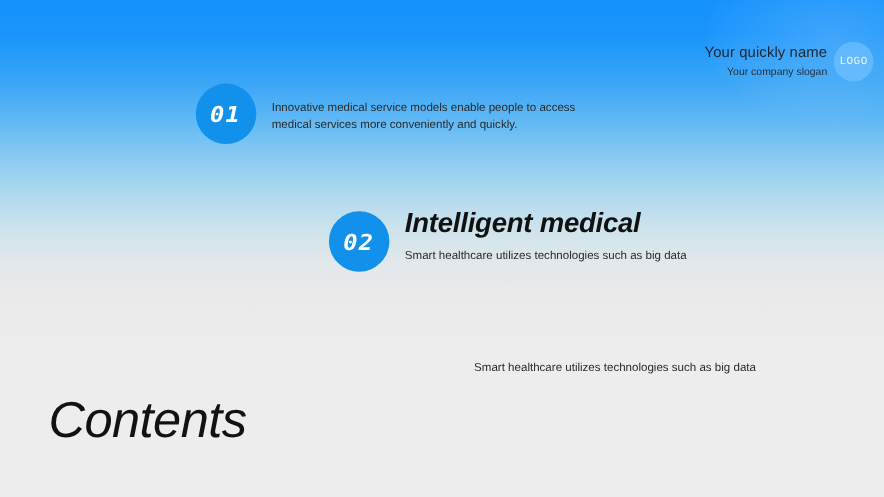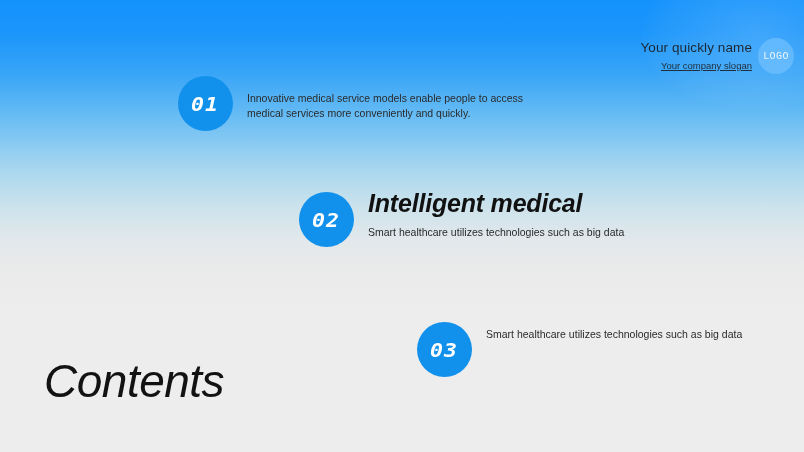--- a/index.html
+++ b/index.html
@@ -59,21 +59,20 @@
     font-size: 13.5px;
     color: #1d2733;
     letter-spacing: 0.1px;
     white-space: nowrap;
   }
   #company-slogan {
     font-size: 9.5px;
     color: #20303f;
     margin-top: 3px;
     white-space: nowrap;
-    text-decoration: underline;
   }
   #logo-badge {
     width: 36px;
     height: 36px;
     border-radius: 50%;
     background: rgba(120, 195, 255, 0.62);
     display: flex;
     align-items: center;
     justify-content: center;
     flex: 0 0 auto;
@@ -190,21 +189,18 @@
     <div class="num-badge">
       <span class="num-text">02</span>
     </div>
     <div class="item-text">
       <div class="item-heading">Intelligent medical</div>
       <div class="item-desc">Smart healthcare utilizes technologies such as big data</div>
     </div>
   </div>
 
   <div class="item" id="item-3">
-    <div class="num-badge">
-      <span class="num-text">03</span>
-    </div>
     <div class="item-text">
       <div class="item-desc">Smart healthcare utilizes technologies such as big data</div>
     </div>
   </div>
 
 </div>
 
 </body></html>

